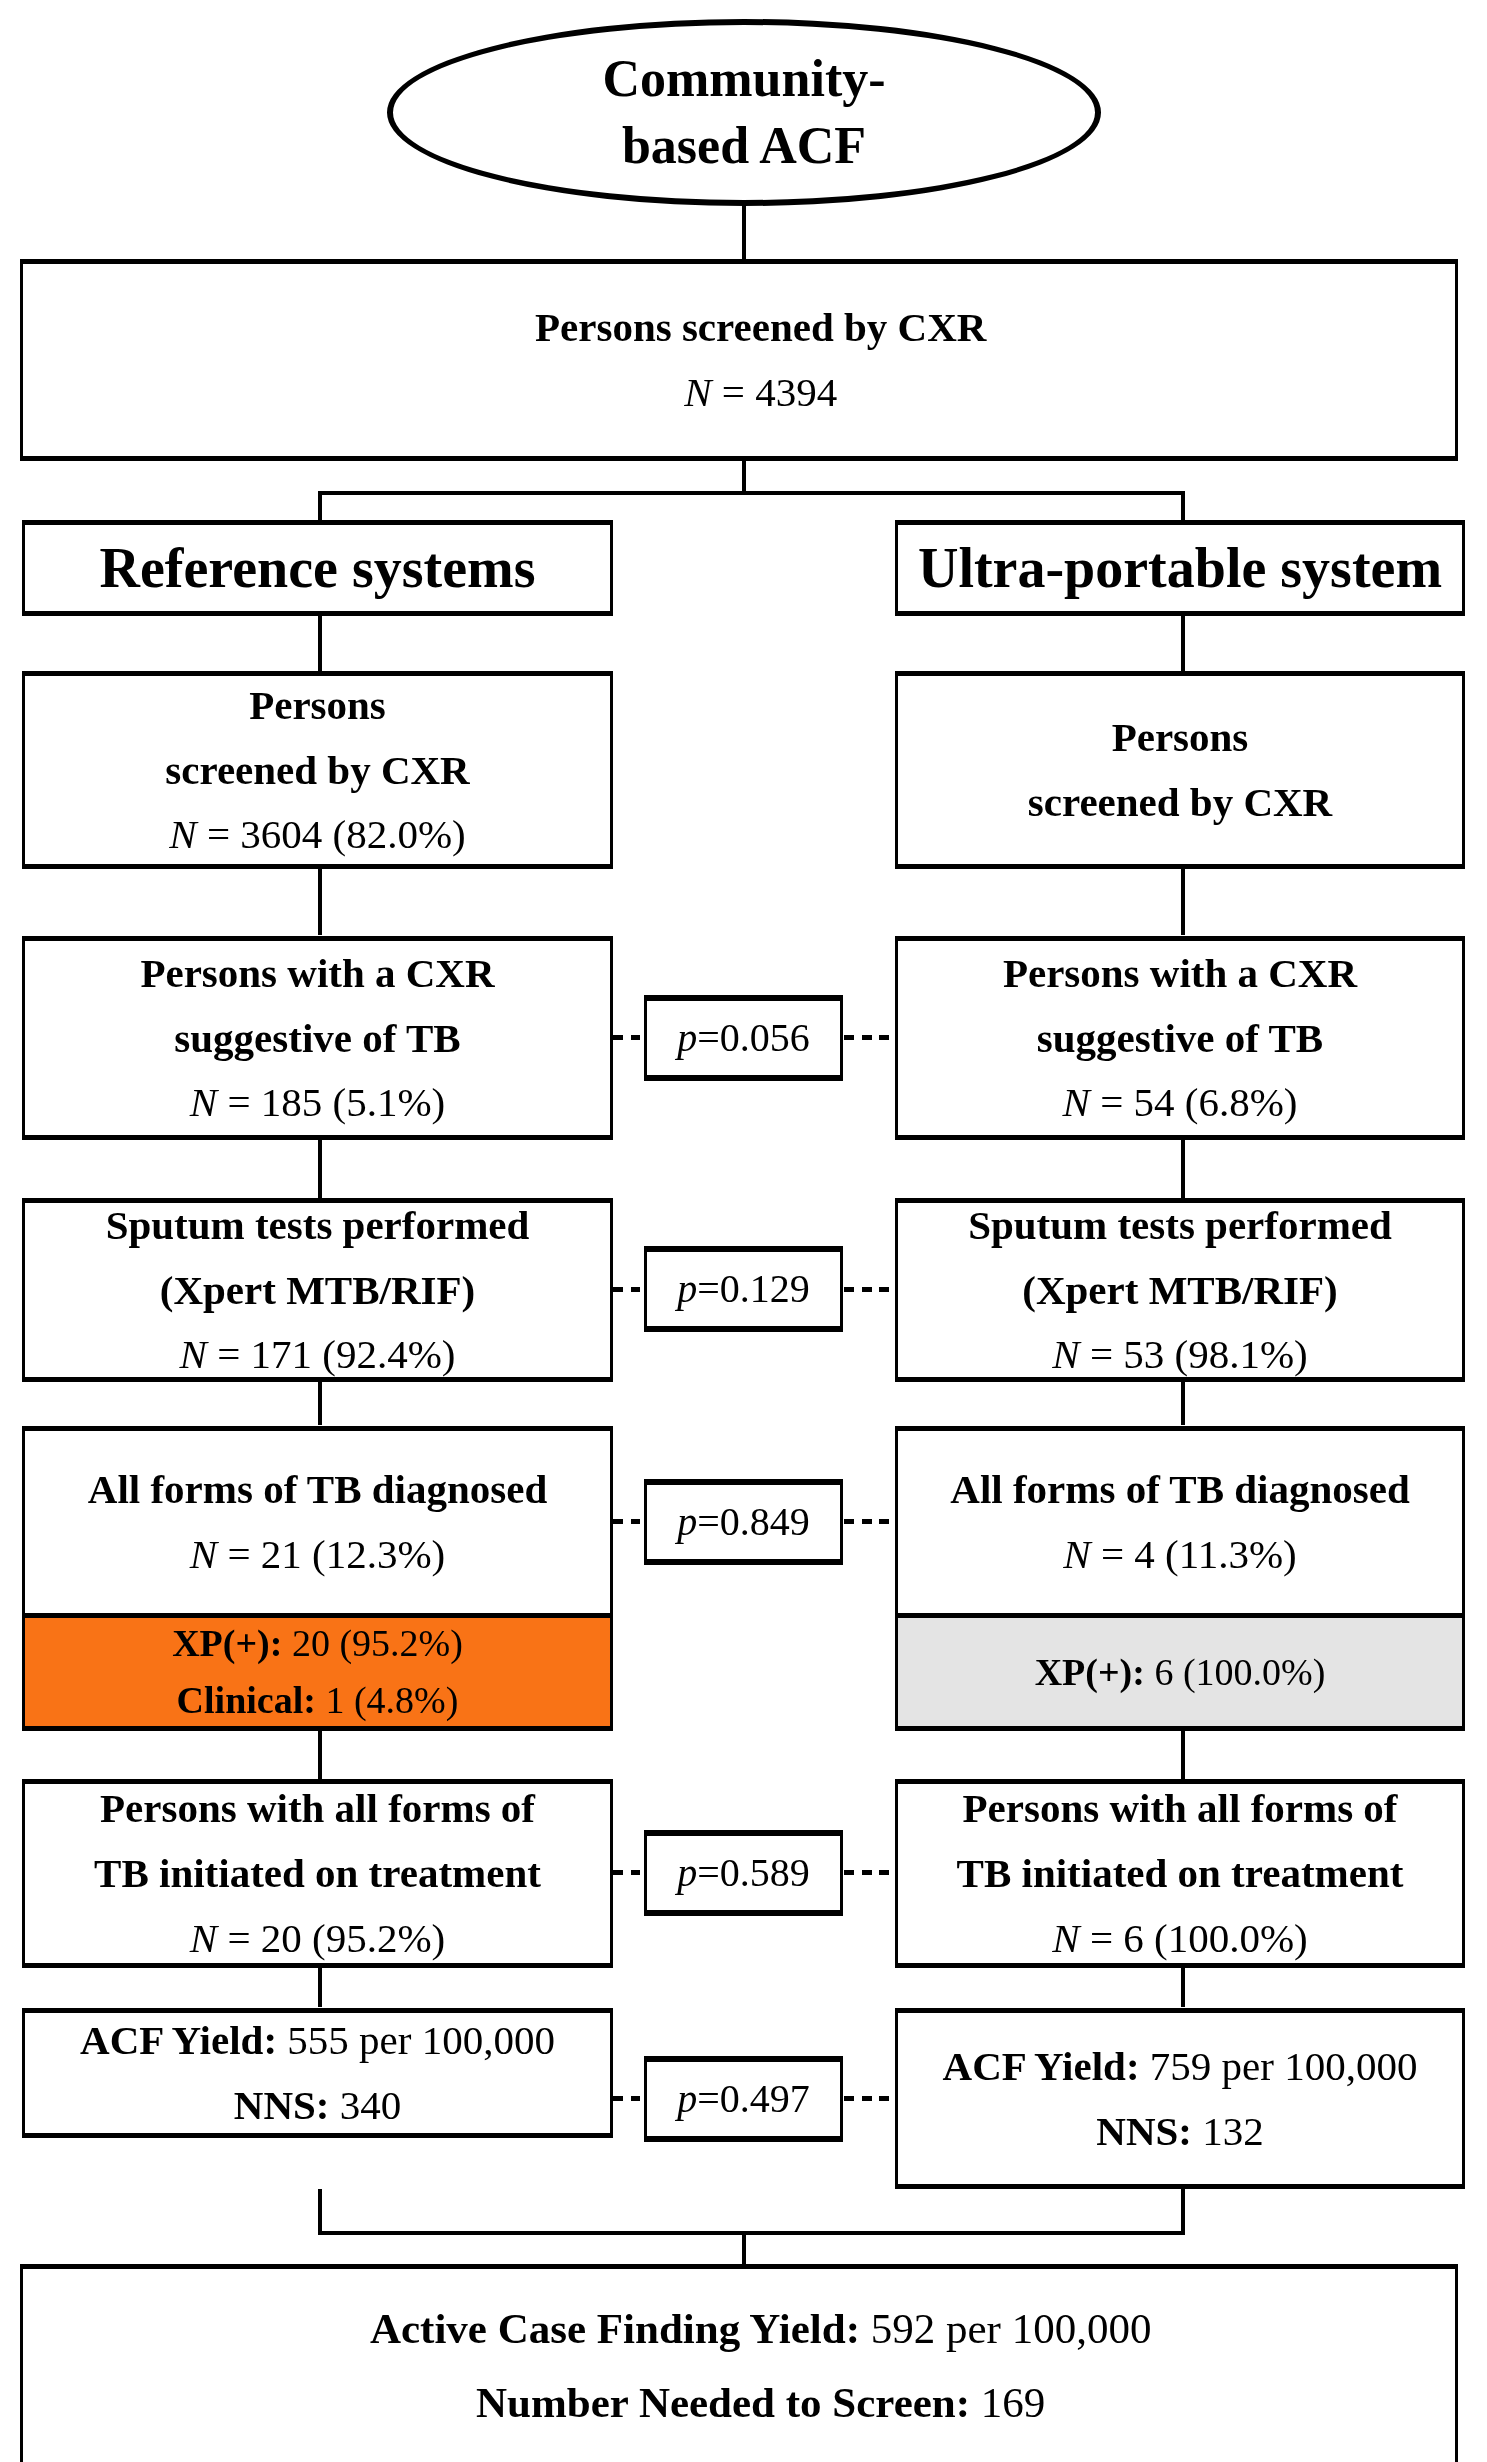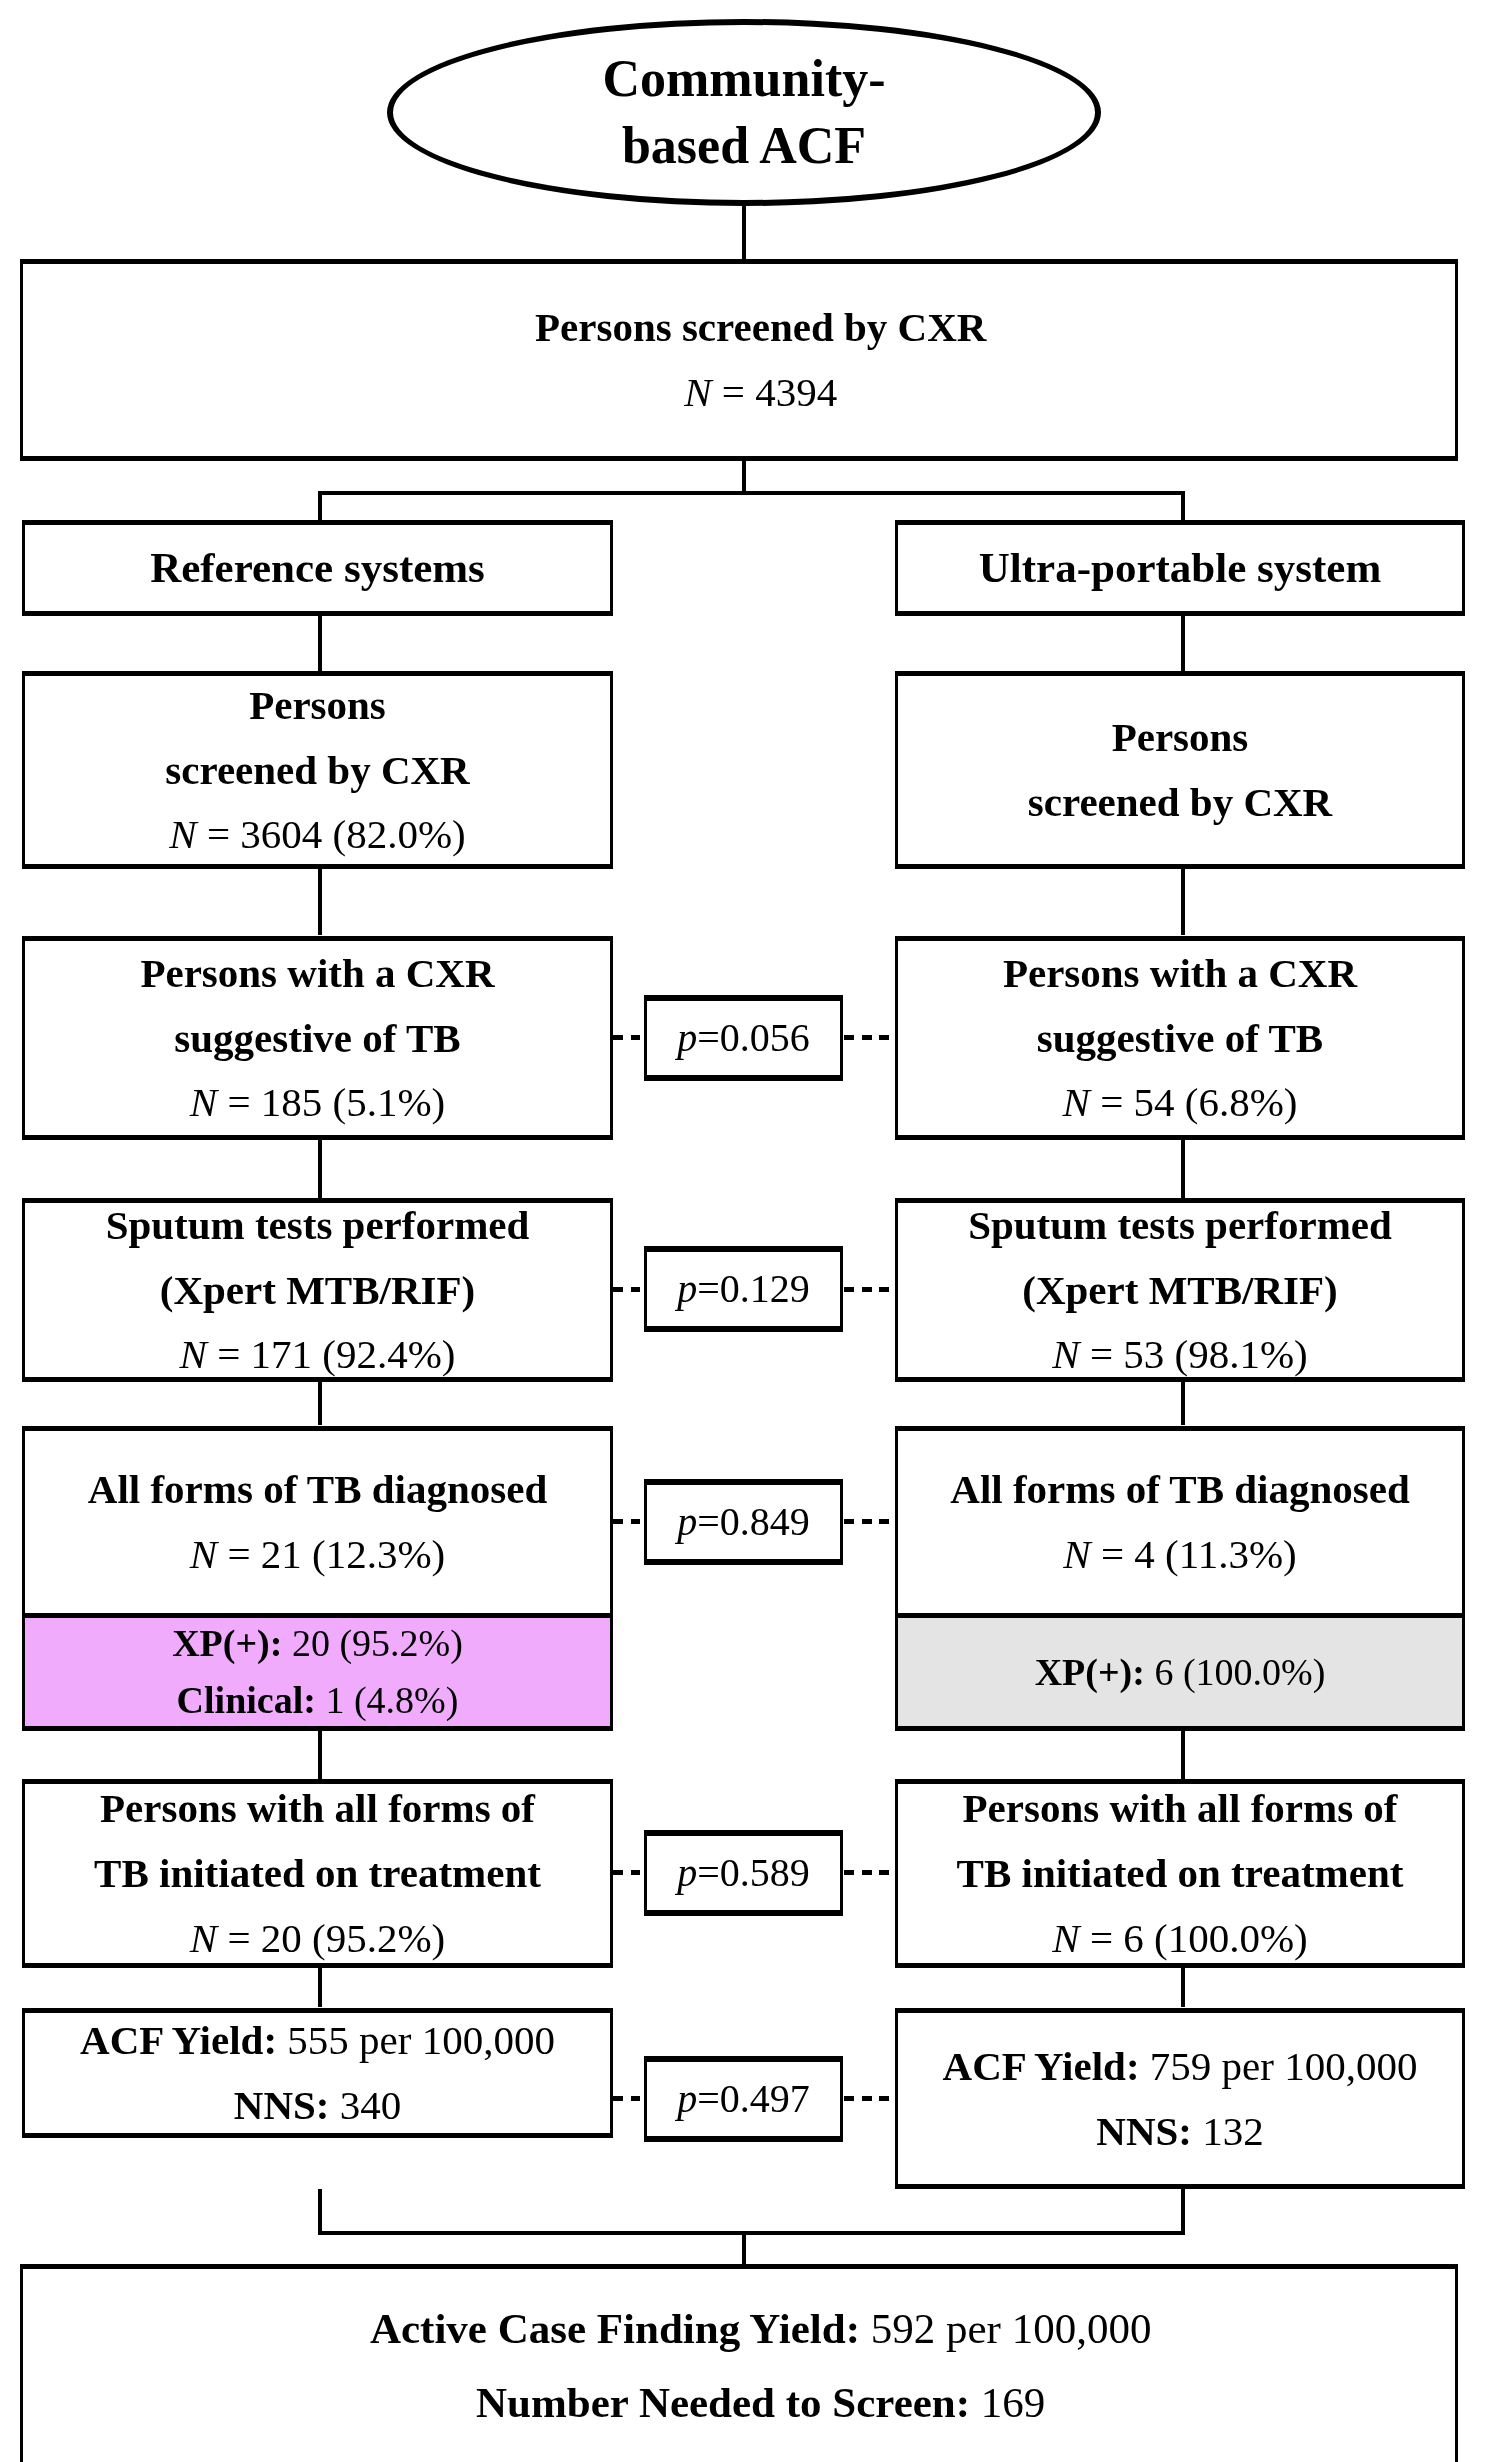--- a/index.html
+++ b/index.html
@@ -21,21 +21,21 @@
     display:flex;flex-direction:column;
     align-items:center;justify-content:center;
     text-align:center;
     font-size:41px;line-height:1.58;
   }
   .colL{left:22px;width:591px;}
   .colR{left:895px;width:570px;}
   .wide{left:19.7px;width:1438px;padding-left:44px;}
   .bold{font-weight:bold;}
   .fbox .line{white-space:nowrap;}
-  .header{font-size:43px;font-weight:bold;}
+  .header{font-size:56px;font-weight:bold;}
   .oval{
     position:absolute;left:387px;top:18.7px;width:714px;height:187px;
     box-sizing:border-box;border:6.9px solid #000;border-radius:50%;
     background:#fff;display:flex;flex-direction:column;align-items:center;justify-content:center;
     font-size:52px;font-weight:bold;line-height:1.3;text-align:center;
   }
   .pbox{
     position:absolute;left:644px;width:199px;height:86px;
     box-sizing:border-box;border:solid #000;border-width:6.9px 3px;background:#fff;
     display:flex;align-items:center;justify-content:center;
@@ -148,21 +148,21 @@
     <div class="line bold">All forms of TB diagnosed</div>
     <div class="line"><i>N</i><span> = 4 (11.3%)</span></div>
   </div>
   <div class="dash" style="left:613px;top:1519px;width:32px"></div>
   <div class="dash" style="left:844px;top:1519px;width:53px"></div>
   <div class="pbox" style="top:1479px">
       <i>p</i>
       <span>=0.849</span>
     </div>
 
-  <div class="fbox colL shadedbox" style="top: 1618px; height: 113px; background: #f0abfc;">
+  <div class="fbox colL shadedbox" style="top: 1618px; height: 113px; background: #f97316;">
     <div class="line"><b>XP(+):</b><span> 20 (95.2%)</span></div>
     <div class="line"><b>Clinical:</b><span> 1 (4.8%)</span></div>
   </div>
   <div class="fbox colR shadedbox" style="top: 1618px; height: 113px; background: rgb(228, 228, 228);">
     <div class="line"><b>XP(+):</b><span> 6 (100.0%)</span></div>
   </div>
 
   <div class="vline" style="left:318px;top:1731px;height:48px"></div>
   <div class="vline" style="left:1181px;top:1731px;height:48px"></div>
 

